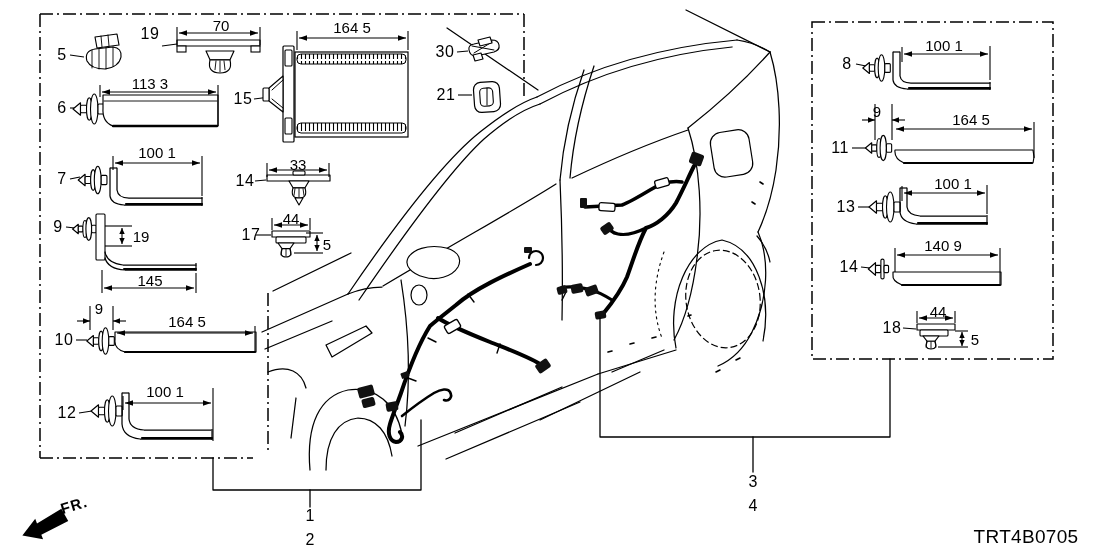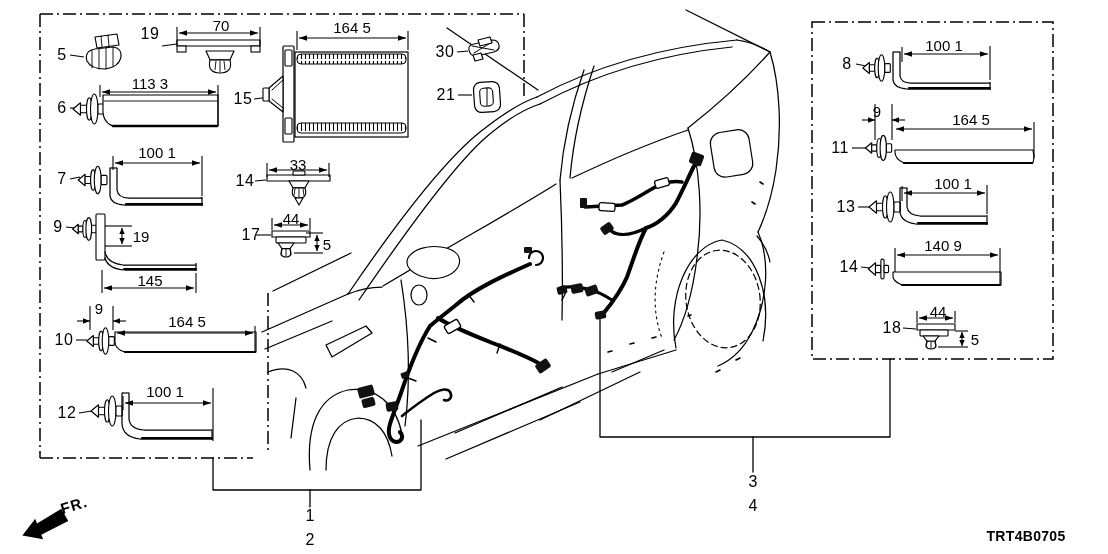--- a/index.html
+++ b/index.html
@@ -4,21 +4,21 @@
 <style>
   html,body{margin:0;padding:0;background:#e8e8e8}
   .canvas{position:relative;width:1108px;height:554px;background:#ffffff;overflow:hidden;
           font-family:"Liberation Sans",sans-serif;color:#000}
   #art{position:absolute;left:0;top:0}
   .t{position:absolute;transform:translate(-50%,-50%);white-space:nowrap;color:#000;
      font-family:"Liberation Sans",sans-serif;line-height:1}
   .num{font-size:16px;letter-spacing:0.5px}
   .dim{font-size:15px}
   .callout{font-size:16px}
-  .code{font-size:14px;font-weight:700;letter-spacing:0.3px}
+  .code{font-size:19px;font-weight:400;letter-spacing:0.3px}
   .fr{font-size:15px;font-weight:700;transform:translate(-50%,-50%) rotate(-17deg);letter-spacing:1px}
 </style>
 </head>
 <body>
 
 <div class="canvas">
   <svg id="art" width="1108" height="554" viewBox="0 0 1108 554">
       <defs>
         <pattern id="hatch" width="4" height="12" patternUnits="userSpaceOnUse">
           <line x1="1.5" y1="1" x2="1.5" y2="11" stroke="#000" stroke-width="1.1"></line>

